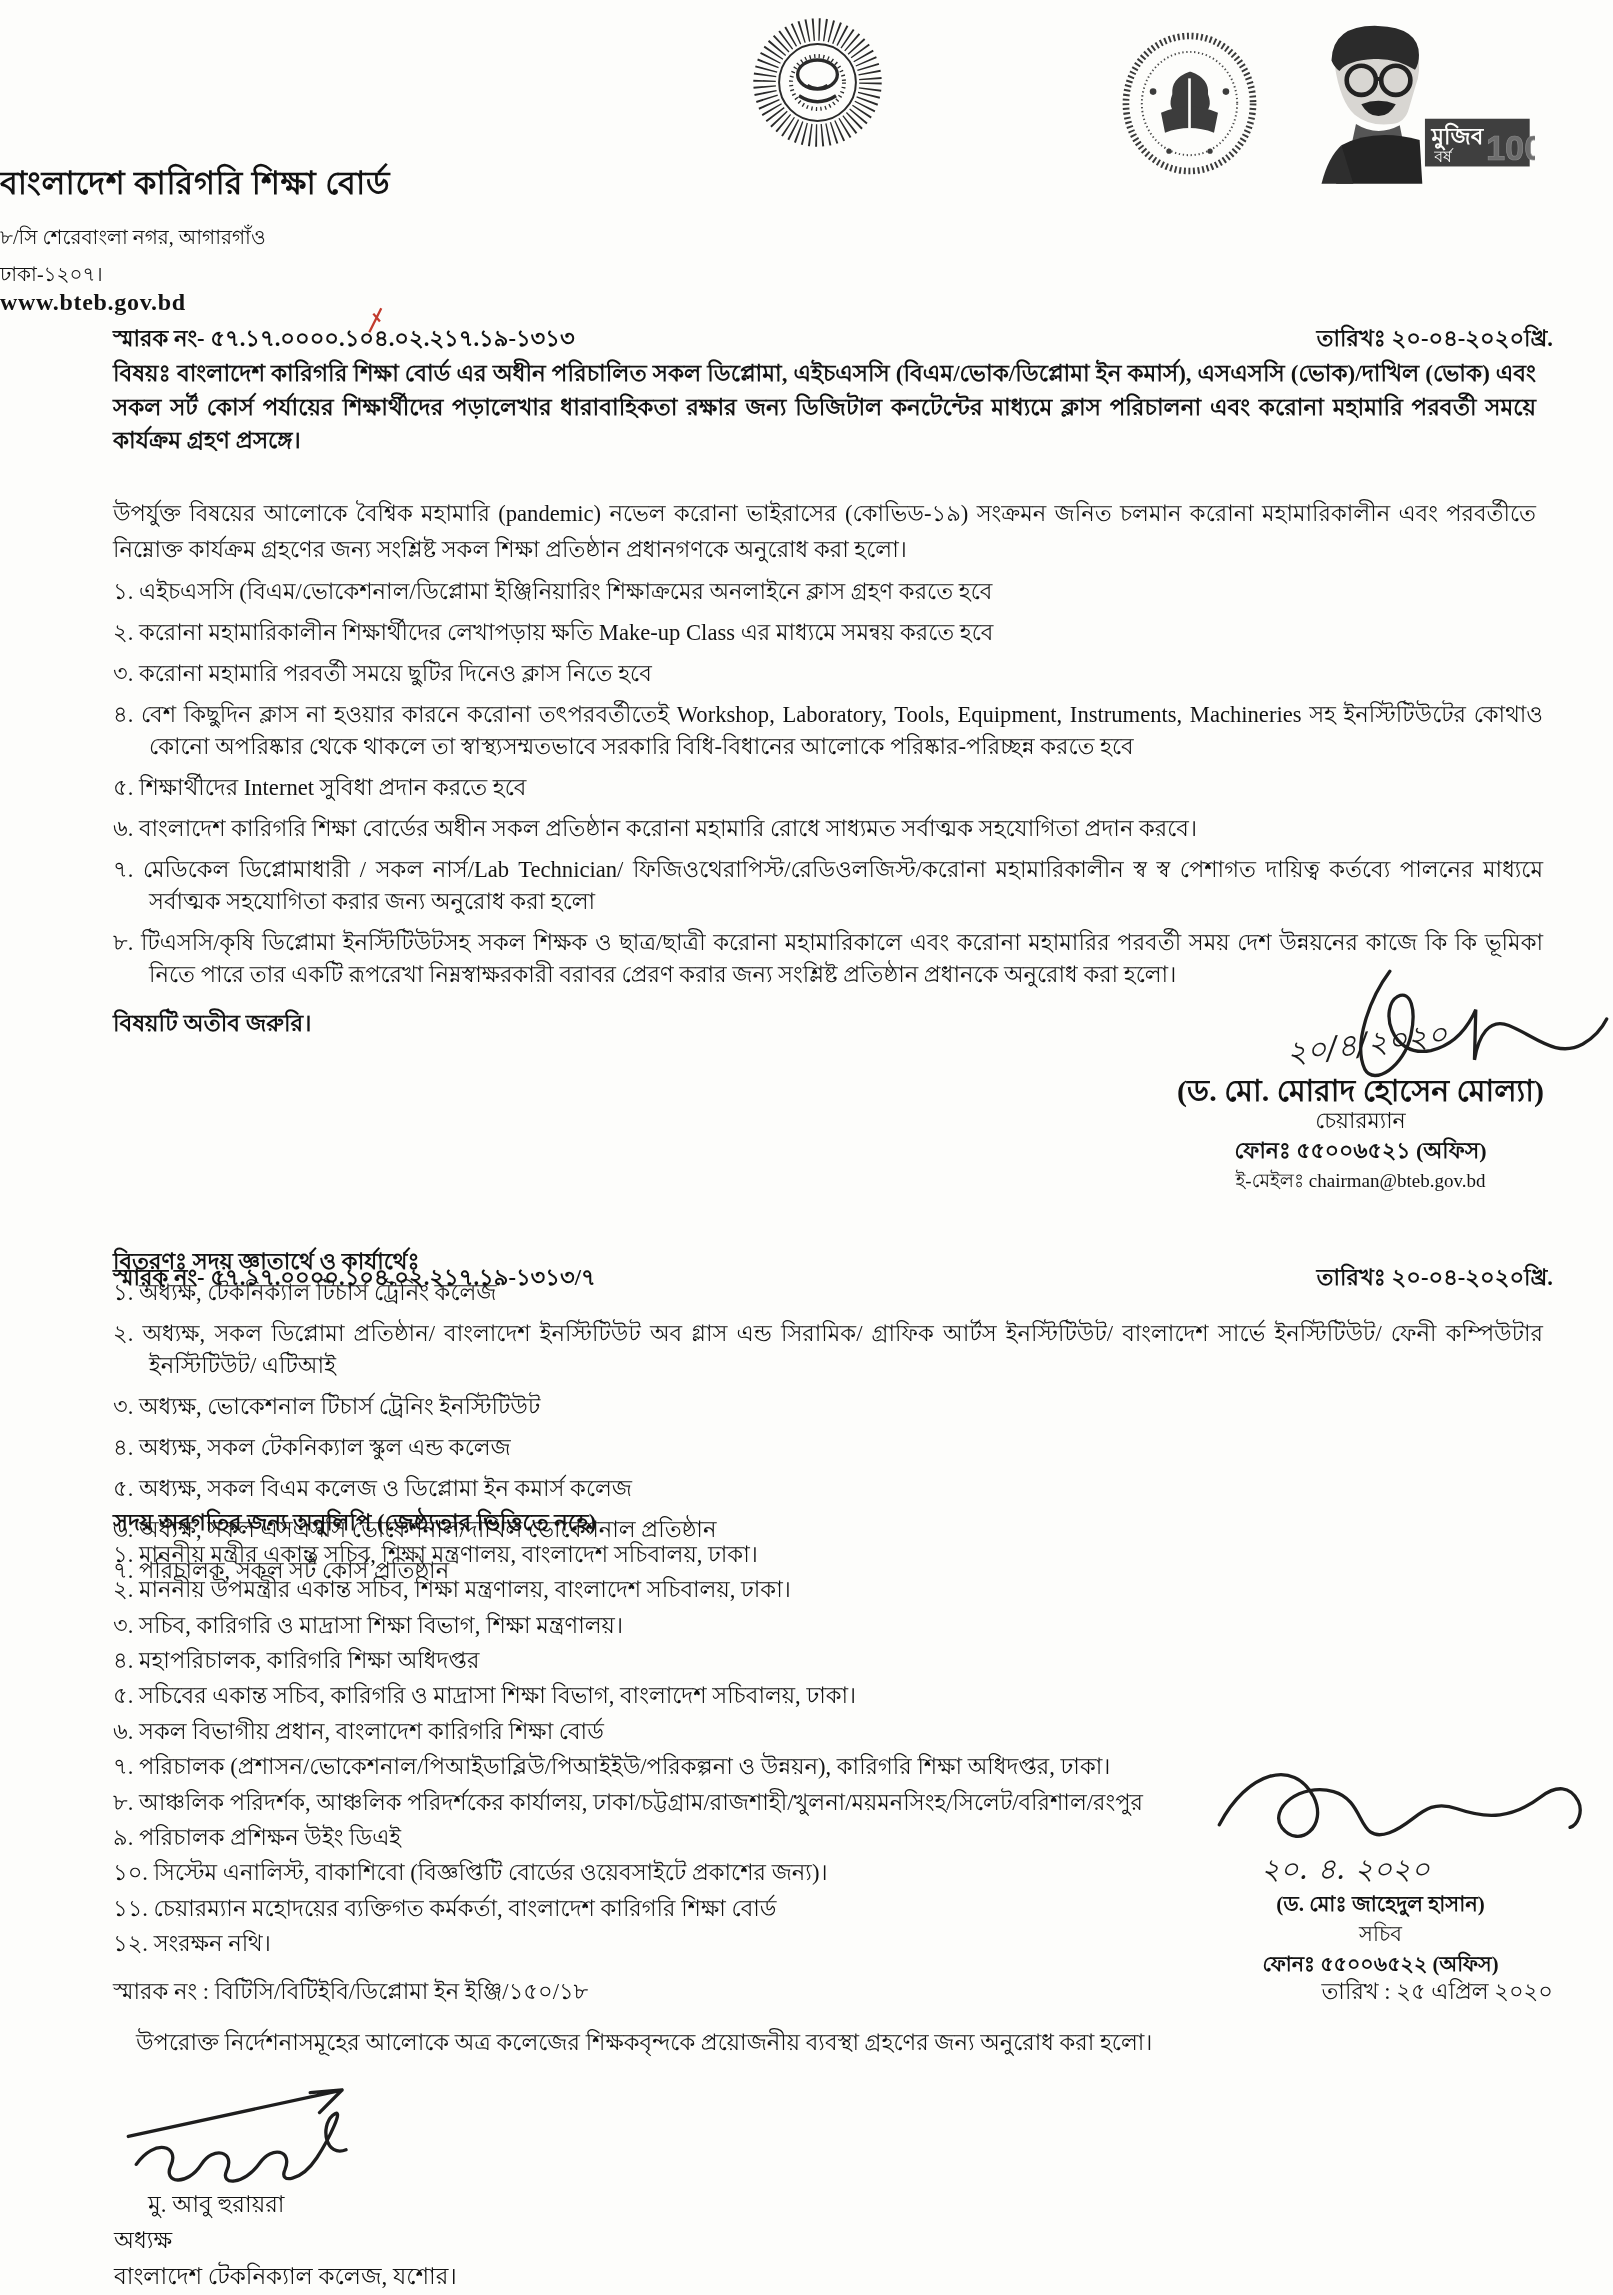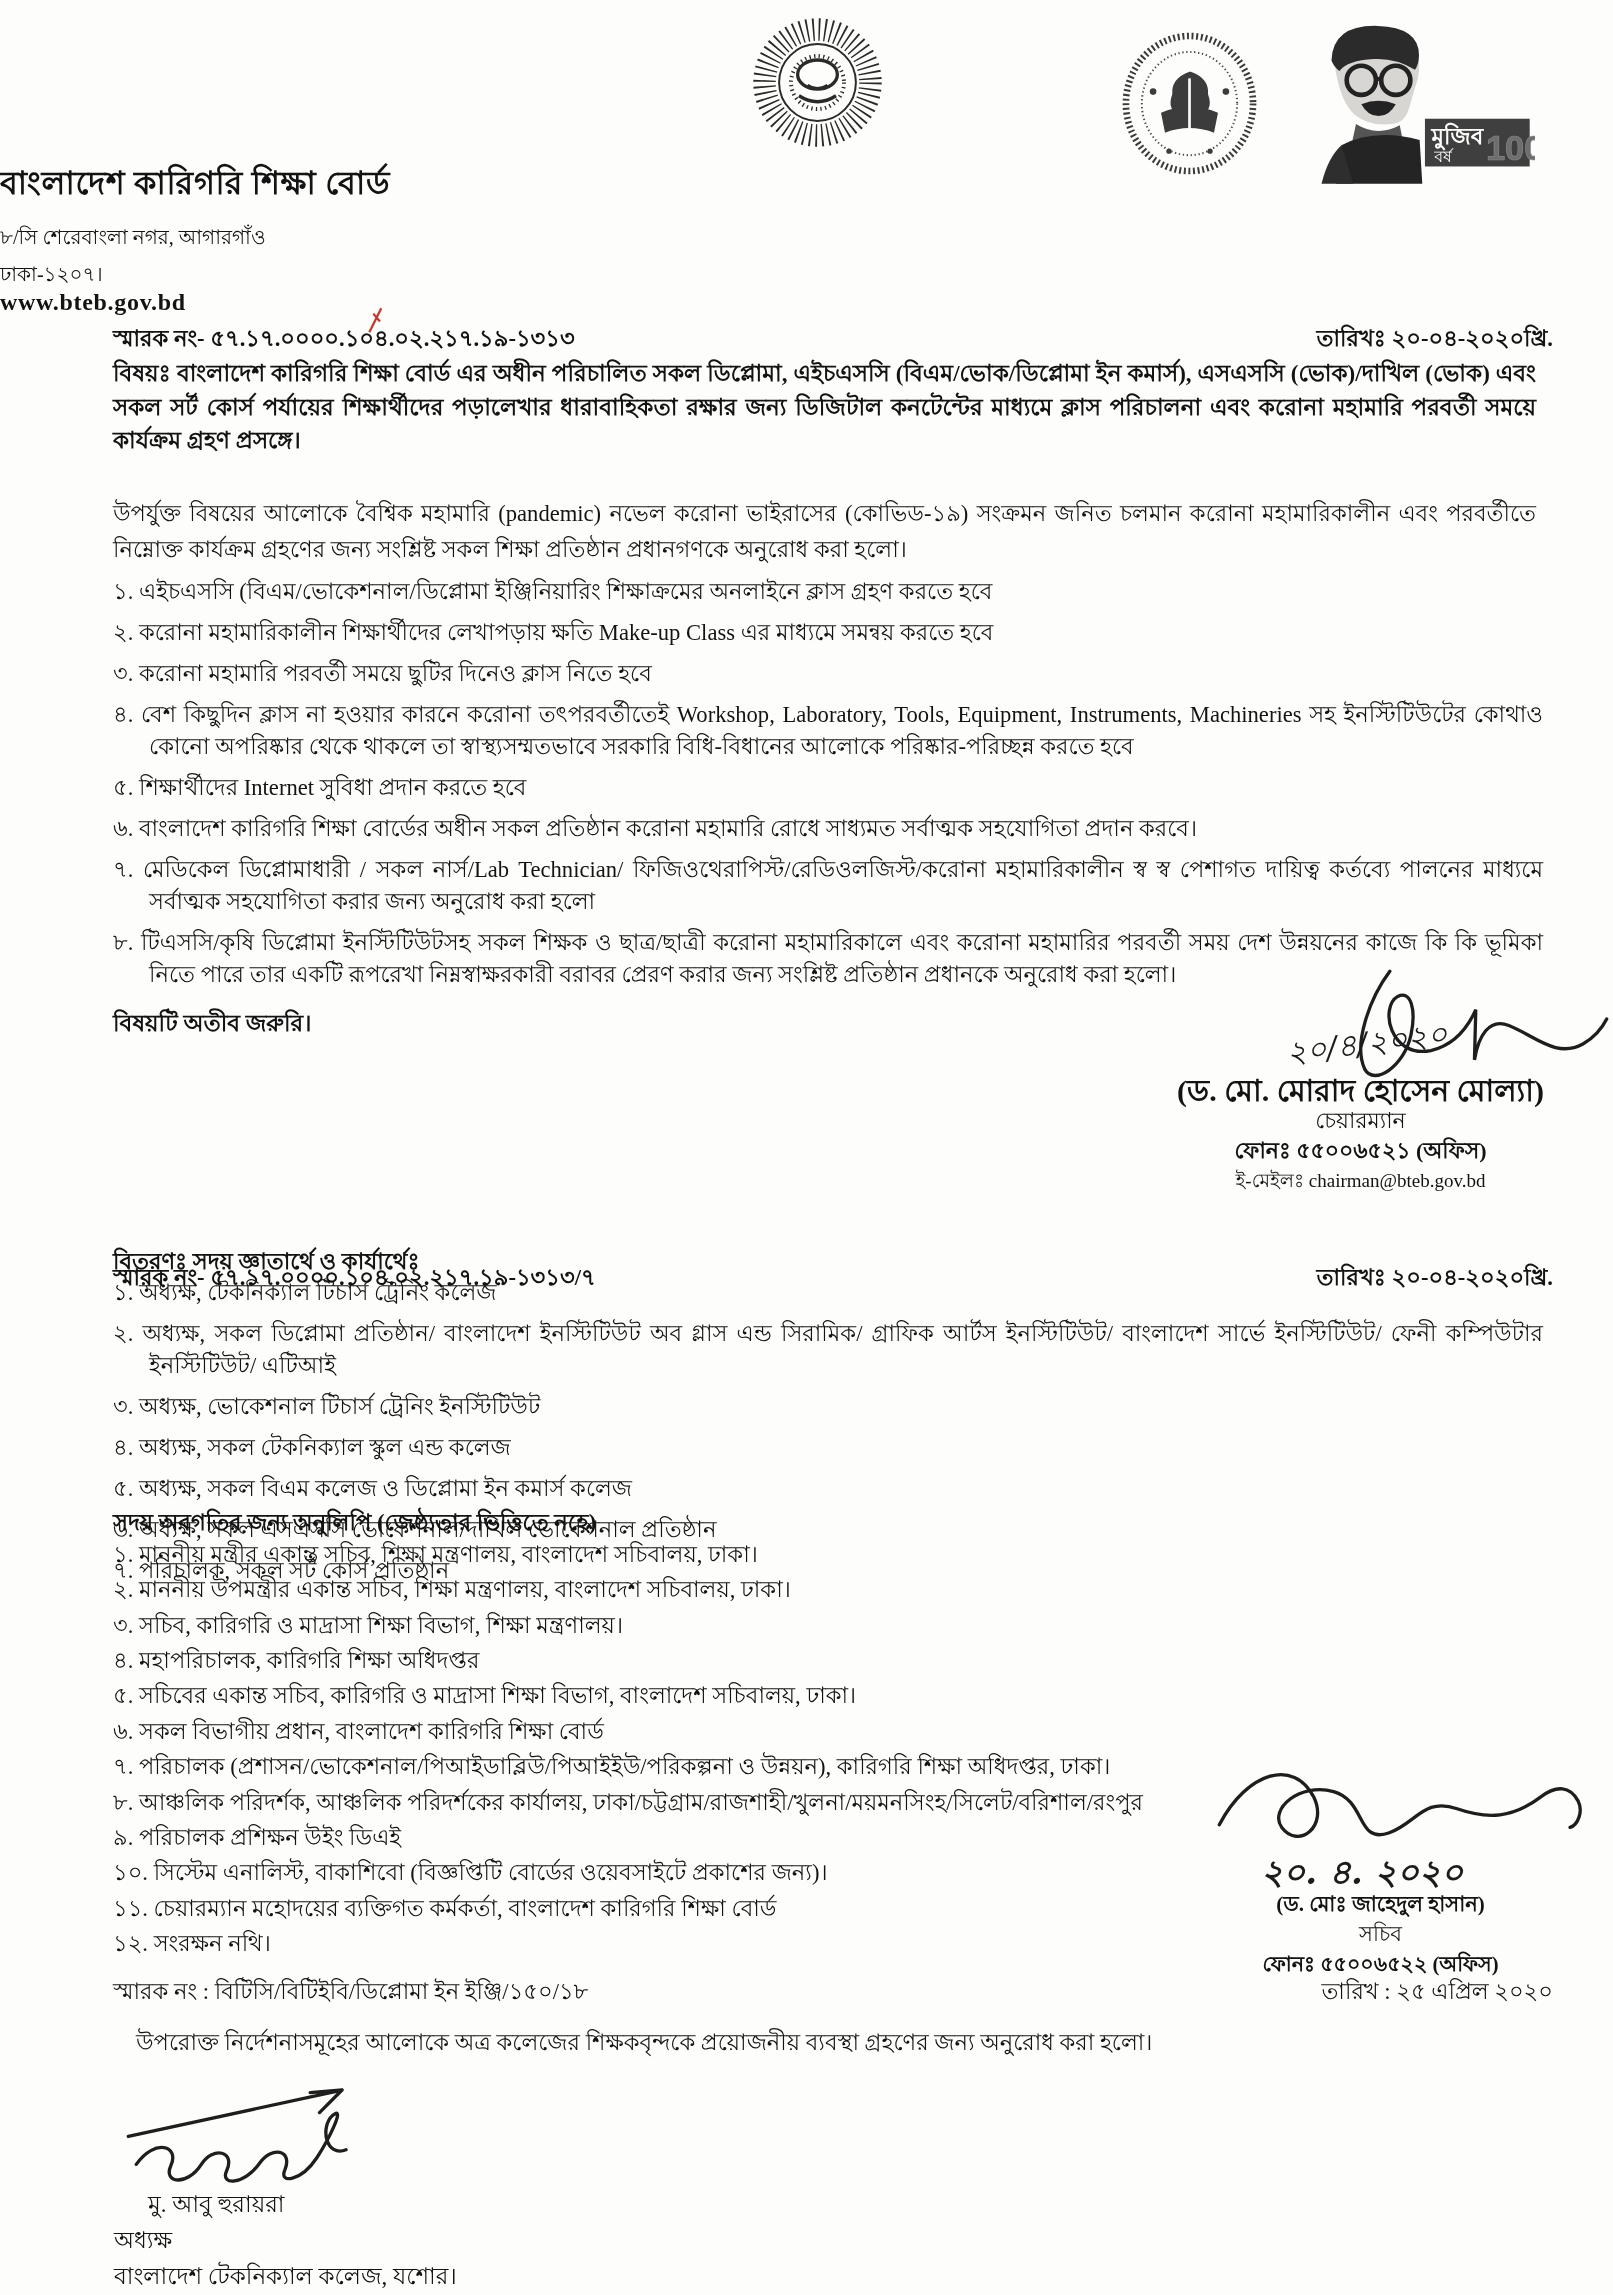--- a/index.html
+++ b/index.html
@@ -153,21 +153,21 @@
       <div class="li">১০. সিস্টেম এনালিস্ট, বাকাশিবো (বিজ্ঞপ্তিটি বোর্ডের ওয়েবসাইটে প্রকাশের জন্য)।</div>
       <div class="li">১১. চেয়ারম্যান মহোদয়ের ব্যক্তিগত কর্মকর্তা, বাংলাদেশ কারিগরি শিক্ষা বোর্ড</div>
       <div class="li">১২. সংরক্ষন নথি।</div>
     </div>
 
   <div class="abs" style="left:1214px;top:1745px;width:372px;height:113px;">
     <svg width="372" height="113" viewBox="0 0 560 170">
       <path d="M8 120 C 50 40, 120 20, 150 78 C 172 122, 128 158, 102 124 C 82 96, 130 56, 180 70 C 230 84, 214 150, 264 132 C 304 118, 316 78, 366 96 C 412 112, 450 110, 492 78 C 516 60, 536 62, 548 84 C 556 100, 548 120, 536 124" fill="none" stroke="#1e1e1e" stroke-width="5" stroke-linecap="round"></path>
     </svg>
   </div>
-  <div class="abs hand" style="left:1261px;top:1846px;font-size:34px;font-weight:bold;">২০. ৪. ২০২০</div>
+  <div class="abs hand" style="left:1261px;top:1846px;font-size:29px;">২০. ৪. ২০২০</div>
 
   <div class="abs sig-block" style="left:1175px;top:1889px;width:411px;">
     <div class="b" style="font-size:21px;">(ড. মোঃ জাহেদুল হাসান)</div>
     <div style="font-size:21px;">সচিব</div>
     <div class="b" style="font-size:20.6px;">ফোনঃ ৫৫০০৬৫২২ (অফিস)</div>
   </div>
 
   <div class="abs memo-row" style="top:1974px;font-weight:normal;">
     <span>স্মারক নং : বিটিসি/বিটিইবি/ডিপ্লোমা ইন ইঞ্জি/১৫০/১৮</span>
     <span>তারিখ : ২৫ এপ্রিল ২০২০</span>

